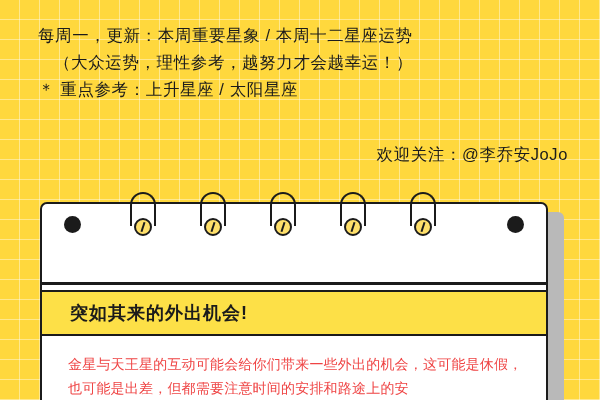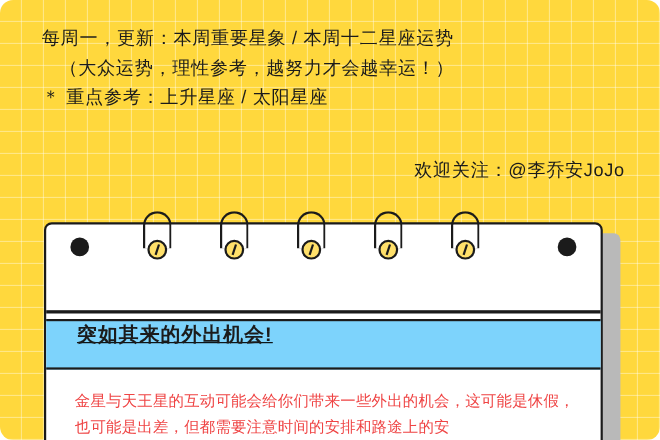--- a/index.html
+++ b/index.html
@@ -16,21 +16,20 @@
     position: relative;
     width: 600px;
     height: 400px;
     background-color: #ffd83d;
     background-image:
       linear-gradient(to right, rgba(255,255,255,0.42) 1px, transparent 1px),
       linear-gradient(to bottom, rgba(255,255,255,0.42) 1px, transparent 1px);
     background-size: 20px 20px;
     background-position: -1px -1px;
     overflow: hidden;
-    border-radius: 12px;
   }
 
   
   .header {
     position: absolute;
     left: 38px;
     top: 22px;
     width: 530px;
     color: #1b1b1b;
   }
@@ -143,26 +142,26 @@
   .dot.left { left: 22px; }
   .dot.right { right: 22px; }
 
   
   .banner {
     position: absolute;
     left: 0;
     top: 86px;
     width: 100%;
     height: 46px;
-    background: #7dd3fc;
+    background: #fde047;
     border-top: 2.5px solid #1b1b1b;
     border-bottom: 2.5px solid #1b1b1b;
     box-sizing: border-box;
     display: flex;
-    text-decoration: underline;
+    align-items: center;
   }
   .banner-title {
     padding-left: 28px;
     font-size: 18px;
     font-weight: bold;
     letter-spacing: 1px;
     color: #1b1b1b;
     white-space: nowrap;
   }
 

